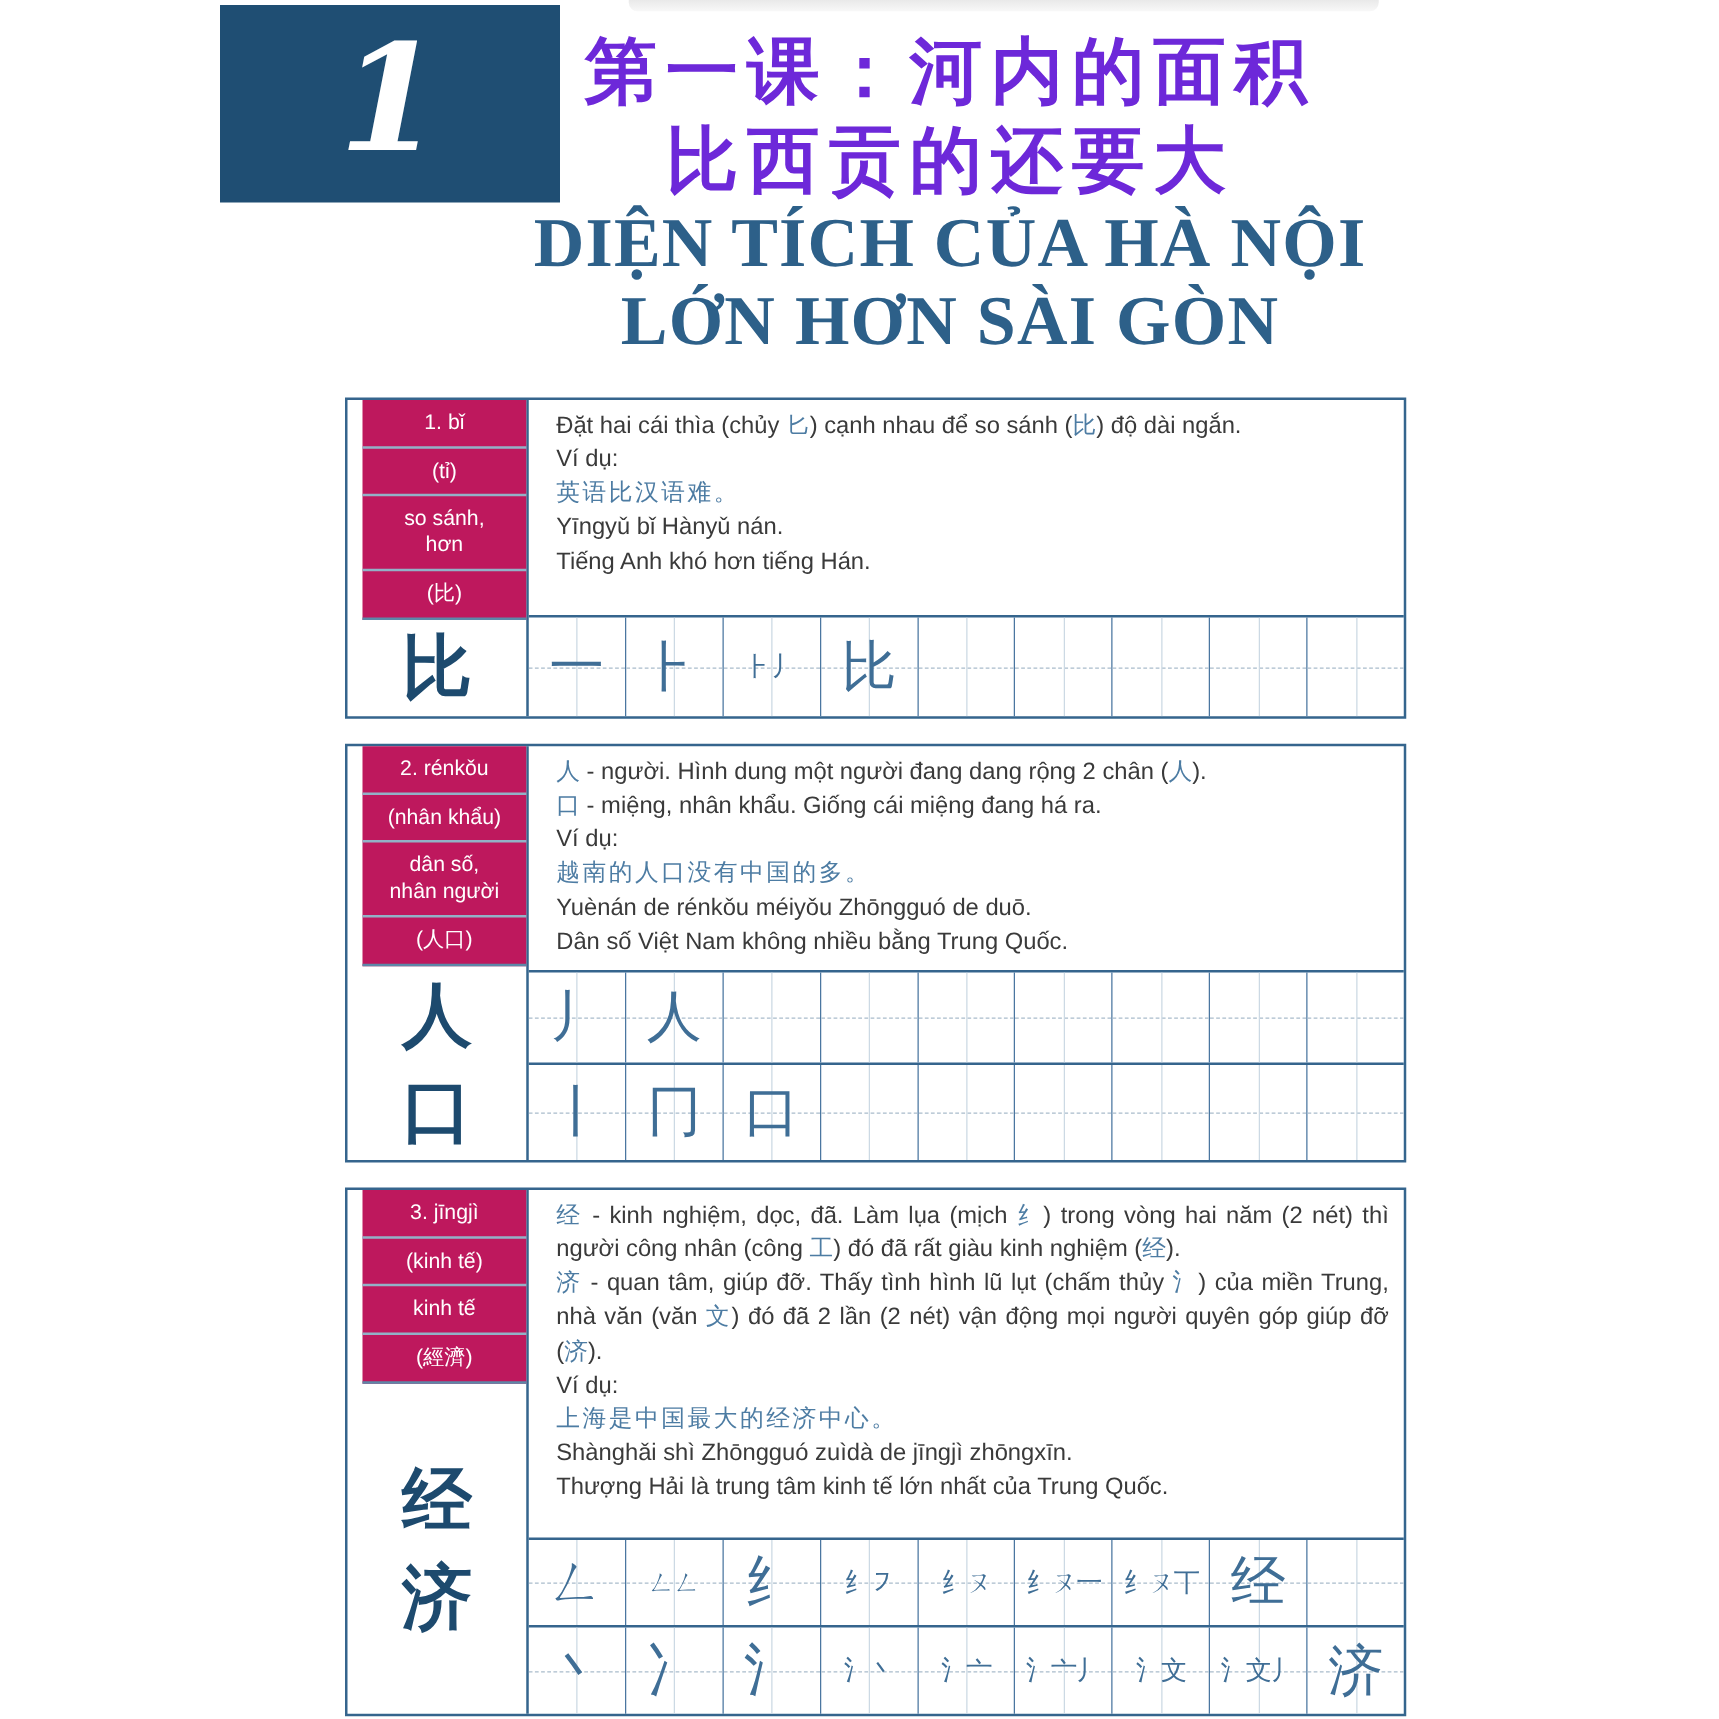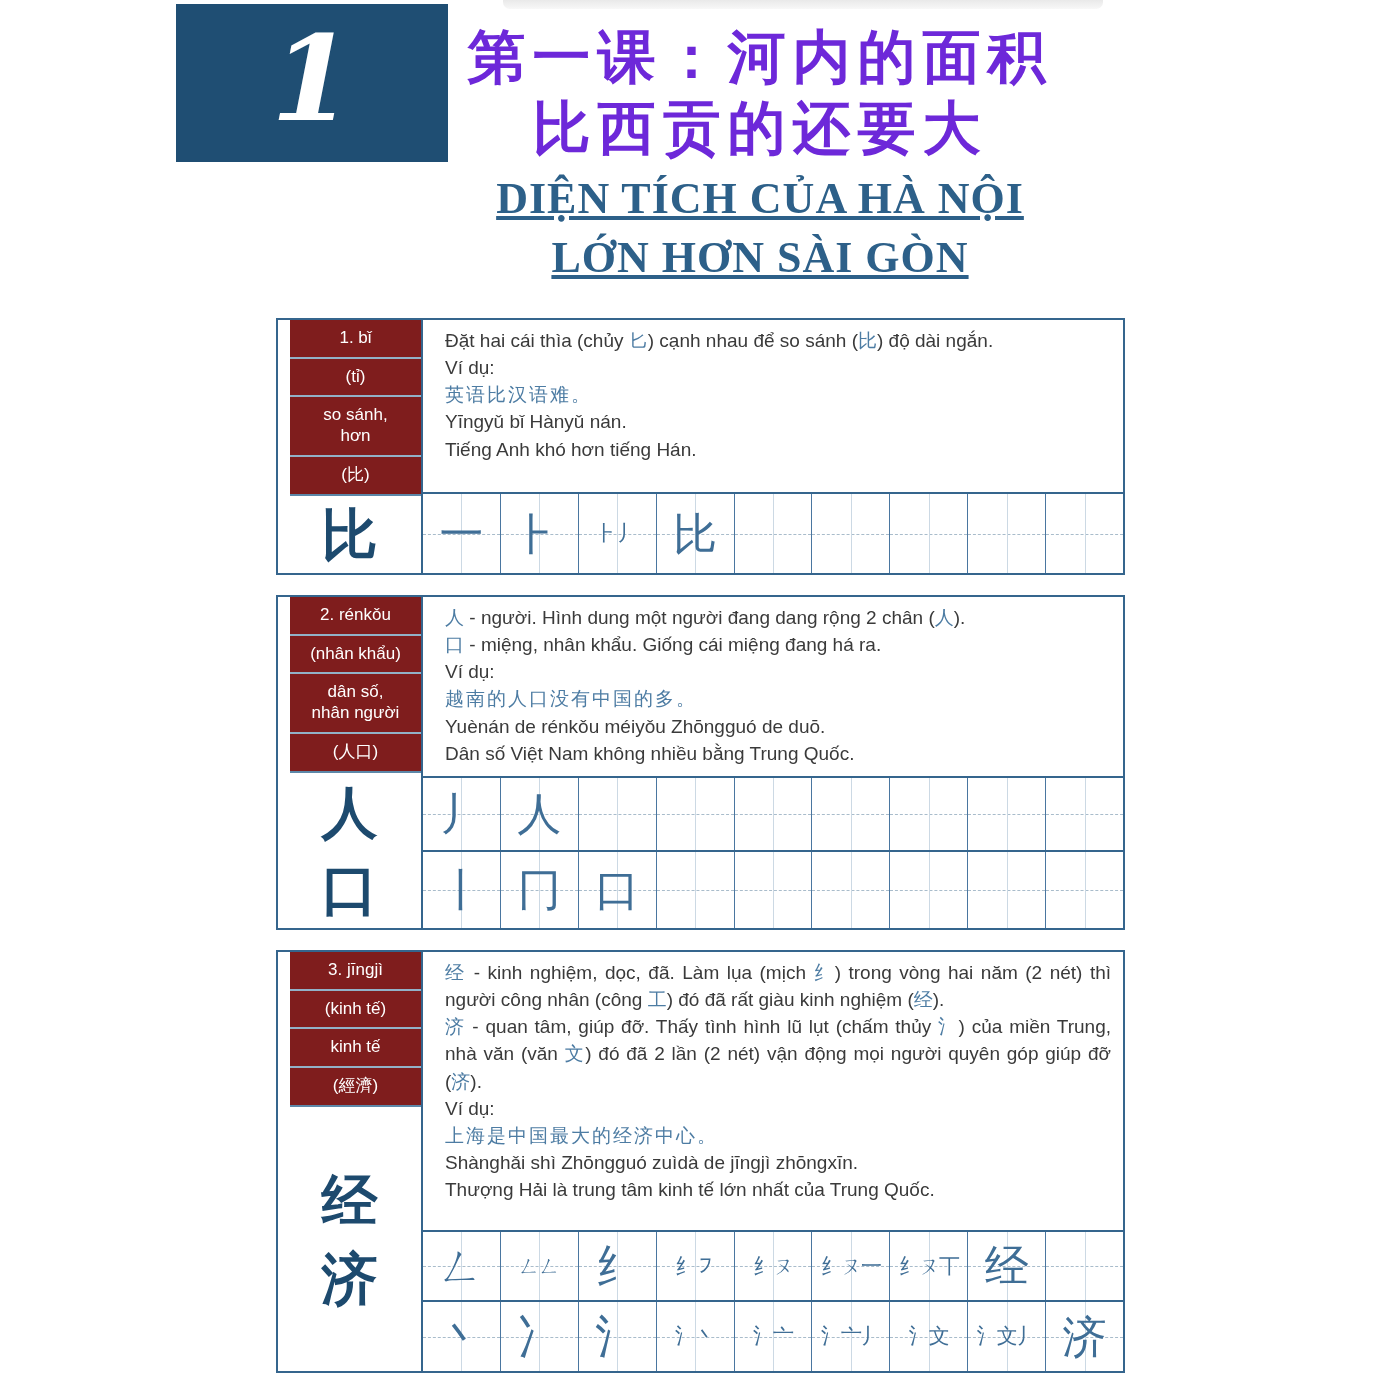--- a/index.html
+++ b/index.html
@@ -19,30 +19,30 @@
   .lesson-number {
     color:#ffffff; font-family:"DejaVu Serif", serif; font-style:italic;
     font-weight:bold; font-size:118px; line-height:1; transform:translateY(-4px);
   }
   .title-block { position:absolute; left:390px; top:22px; width:740px; text-align:center; }
   .title-cn {
     font-size:58px; font-weight:bold; color:#6d28d9; line-height:1.22;
     letter-spacing:7px; font-family:"DejaVu Serif", serif;
   }
   .title-vi {
-    margin-top:10px; font-family:"Liberation Serif", serif; font-weight:bold;
-    font-size:44px; color:#2d6089; line-height:1.12; letter-spacing:1px;text-decoration:underline;
+    font-family:"Liberation Serif", serif; font-weight:bold;
+    font-size:56px; color:#2d6089; line-height:1.12; letter-spacing:1px;
   }
   .entries { position:absolute; left:276px; top:318px; width:849px; }
   .entry { border:2px solid #35658d; display:flex; background:#fff; }
   .entry-1 { height:257px; margin-bottom:20px; }
   .entry-2 { height:335px; margin-bottom:20px; }
   .entry-3 { height:423px; }
   .entry-left { width:145px; flex:none; border-right:2px solid #35658d; display:flex; flex-direction:column; }
-  .labels { background:#7f1d1d; border-bottom:2px solid #5c87a8;margin-left:12px; }
+  .labels { background:#be185d; border-bottom:2px solid #5c87a8;margin-left:12px; }
   .label-cell {
     color:#ffffff; font-size:17px; line-height:1.22; text-align:center;
     padding:8px 3px; border-bottom:2px solid #92b1c7; white-space:pre-line;
   }
   .label-cell:last-child { border-bottom:none; }
   .bigchars { flex:1; display:flex; flex-direction:column; align-items:center; color:#1d4a6e; }
   .bigchars .bigchar {
     font-family:"DejaVu Serif", serif; font-weight:bold; font-size:56px; line-height:1;
   }
   .big-center { justify-content:center; gap:22px; }

